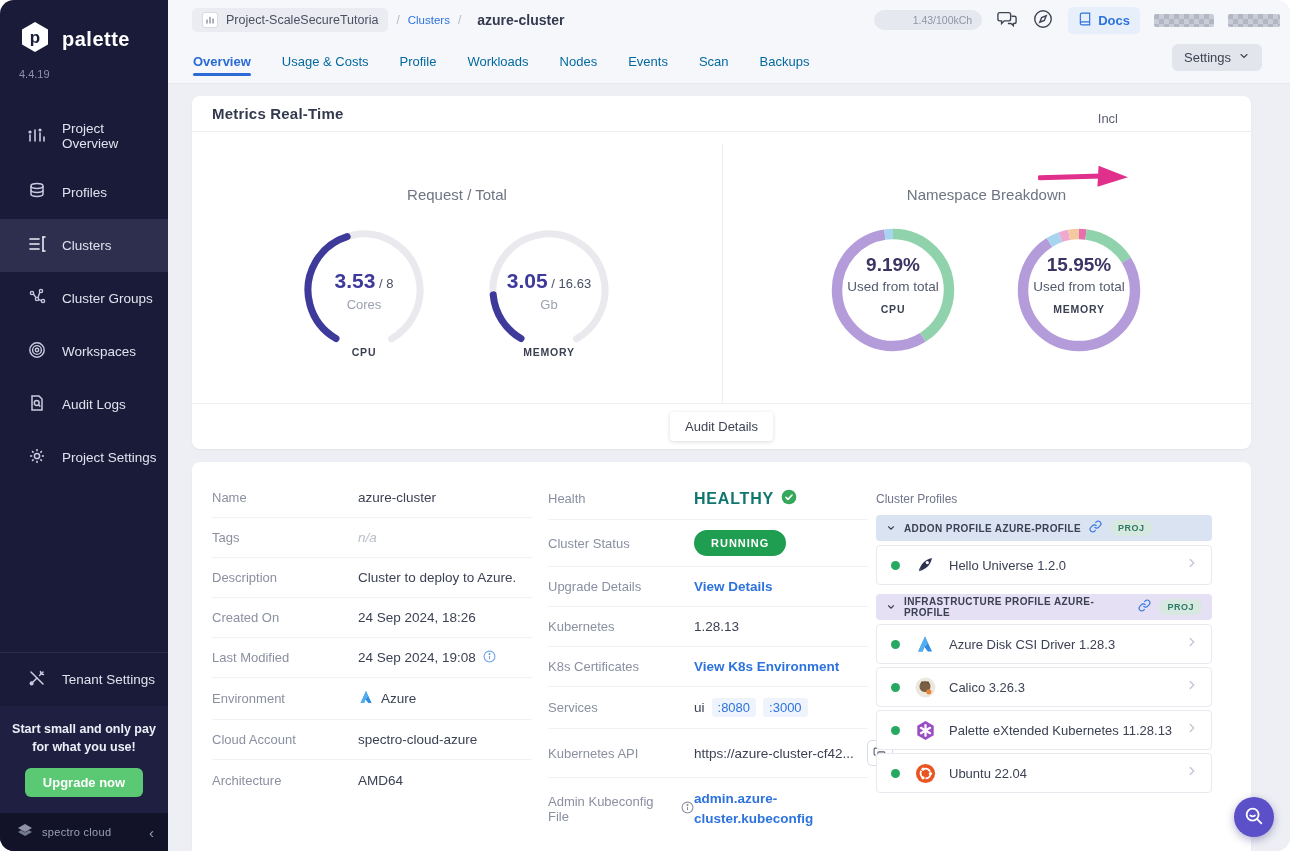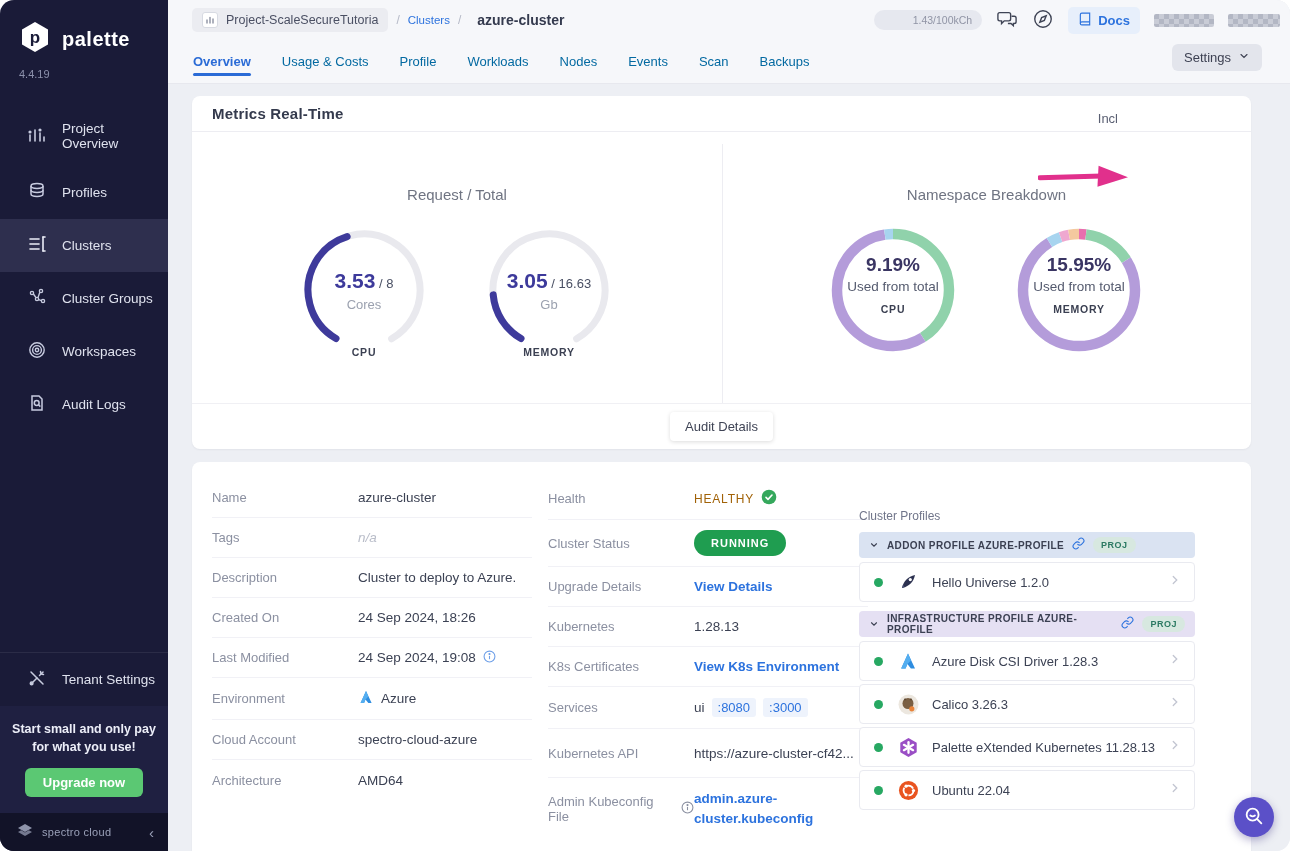--- a/index.html
+++ b/index.html
@@ -66,27 +66,27 @@
   .d-pct { font-size:19px; font-weight:700; color:#3a3563; }
   .d-cap { font-size:13.5px; color:#545a6e; margin-top:3px; }
   .d-label { font-size:10.5px; font-weight:700; letter-spacing:.8px; color:#3b4052; margin-top:9px; }
   .metrics-footer { position:absolute; left:0; right:0; bottom:0; height:46px; border-top:1px solid #f0f0f4; display:flex; align-items:center; justify-content:center; }
   .more-details { background:#fff; border:none; border-radius:4px; box-shadow:0 1px 4px rgba(0,0,0,.14); padding:7px 15px; font-size:13px; color:#3f4455; font-family:inherit; cursor:pointer; }
 
   
   .details-card { left:24px; right:39px; top:462px; bottom:-10px; }
   .colA { position:absolute; left:20px; top:16px; width:320px; }
   .colB { position:absolute; left:356px; top:16px; width:320px; }
-  .colC { position:absolute; left:667px; top:30px; width:336px;margin-top:17px; }
+  .colC { position:absolute; left:684px; top:30px; width:336px; }
   .drow { display:flex; align-items:center; padding:11px 0; border-bottom:1px solid #f1f1f6; min-height:40px; }
   .drow:last-child { border-bottom:none; }
   .dlabel { width:146px; flex:0 0 146px; font-size:13px; color:#8b90a1; display:flex; align-items:center; gap:5px; }
   .dvalue { font-size:13.5px; color:#3c4254; display:flex; align-items:center; gap:7px; flex:1; }
   .muted-italic { font-style:italic; color:#b9bdc9; }
-  .healthy { color:#a16207; font-weight:400; font-size:12px; letter-spacing:.8px; }
+  .healthy { color:#0f766e; font-weight:700; font-size:16px; letter-spacing:.8px; }
   .running-pill { background:#1f9d50; color:#fff; border:none; border-radius:15px; padding:7px 17px; font-size:11px; font-weight:700; letter-spacing:1px; font-family:inherit; }
   .blue-link { color:#2d73de; font-weight:600; font-size:13.5px; cursor:pointer; text-decoration:none; }
   .port-chip { color:#2d73de; background:#eef3fc; border-radius:3px; padding:2px 6px; font-size:13px; cursor:pointer; }
   .copy-btn { width:26px; height:26px; border:1px solid #d9dbe4; background:#fff; border-radius:5px; display:flex; align-items:center; justify-content:center; cursor:pointer; margin-left:6px; }
   .api-value { max-width:178px; white-space:nowrap; overflow:hidden; }
   .kubeconfig-link { width:150px; line-height:1.5; display:inline-block; }
 
   .profiles-title { font-size:12px; color:#70758a; margin-bottom:9px; }
   .pgroup-header { height:26px; border-radius:4px; display:flex; align-items:center; gap:8px; padding:0 10px; margin-bottom:4px; cursor:pointer; }
   .pgroup-header.addon { background:#dae3f2; }
@@ -172,20 +172,27 @@
             </svg></span>
         <span>Workspaces</span>
       </div>
       <div class="nav-item">
         <span><svg width="20" height="20" viewBox="0 0 20 20" fill="none" stroke="#c7cbdf" stroke-width="1.5">
               <path d="M5 3h7l3 3v11H5z"></path>
               <circle cx="9.7" cy="10" r="2.4"></circle>
               <path d="M11.5 11.8l1.8 1.8"></path>
             </svg></span>
         <span>Audit Logs</span>
+      </div>
+      <div class="nav-item">
+        <span><svg width="20" height="20" viewBox="0 0 20 20" fill="none" stroke="#c7cbdf" stroke-width="1.5">
+              <circle cx="10" cy="10" r="2.6"></circle>
+              <path d="M10 3v2.2M10 14.8V17M17 10h-2.2M5.2 10H3M14.9 5.1l-1.5 1.5M6.6 13.4l-1.5 1.5M14.9 14.9l-1.5-1.5M6.6 6.6L5.1 5.1"></path>
+            </svg></span>
+        <span>Project Settings</span>
       </div>
     </nav>
 
     <div class="spacer"></div>
 
     <div class="nav-item tenant">
       <span><svg width="20" height="20" viewBox="0 0 20 20" fill="none" stroke="#c7cbdf" stroke-width="1.5" stroke-linecap="round">
             <path d="M4 16l6-6"></path>
             <path d="M12.5 7.5L16 4"></path>
             <path d="M13.5 3.5a3 3 0 0 0 3 3"></path>

